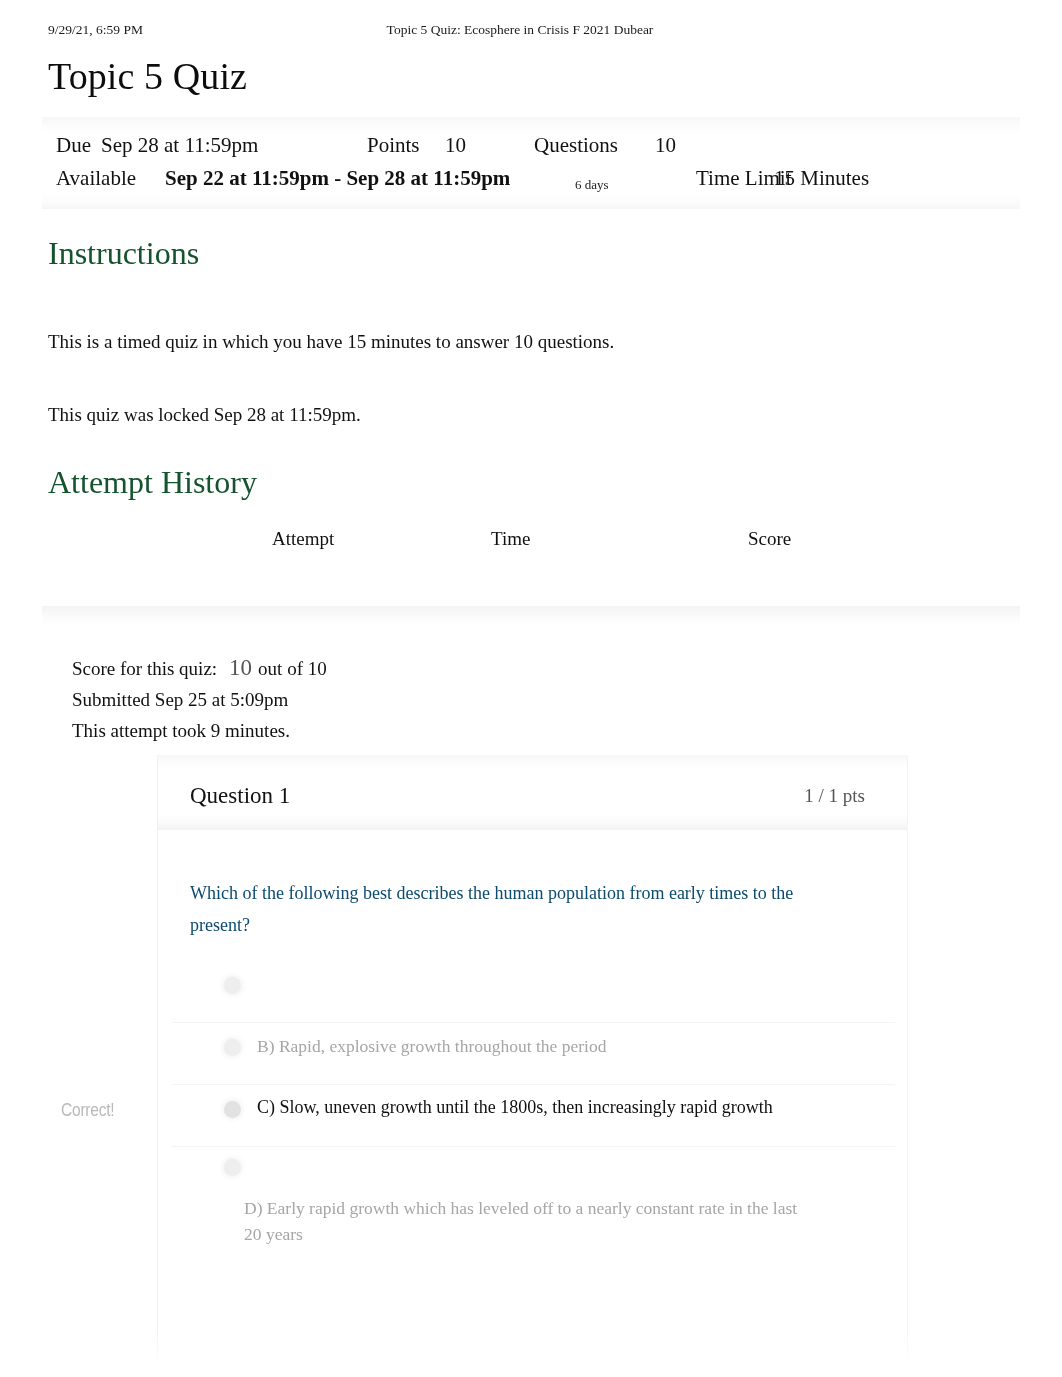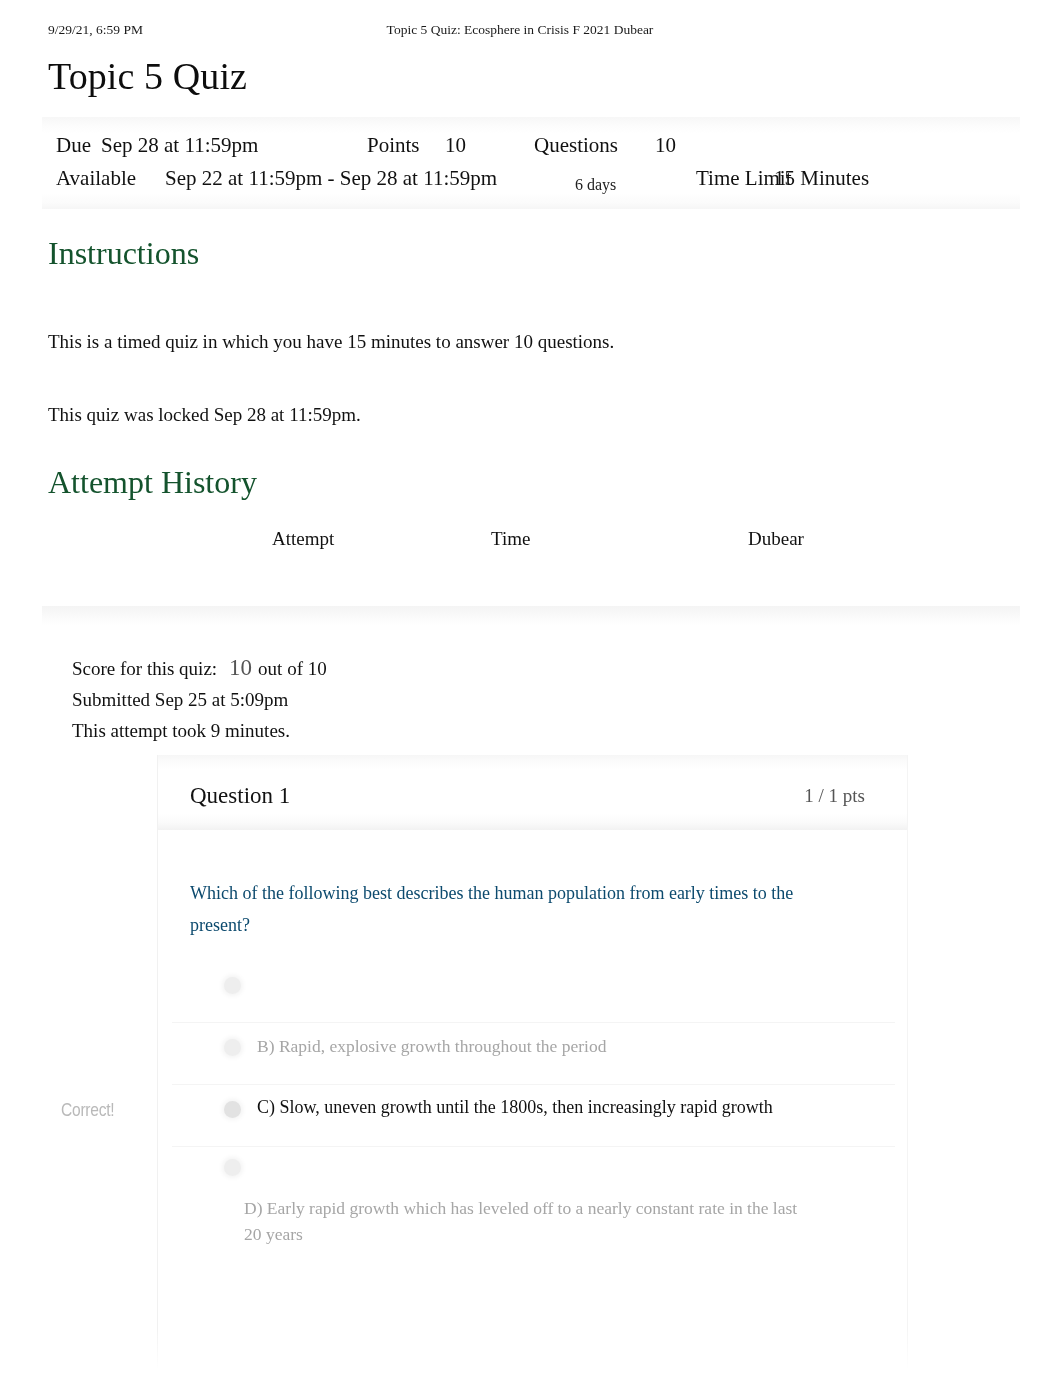--- a/index.html
+++ b/index.html
@@ -79,34 +79,34 @@
     line-height: 26px;
     white-space: nowrap;
     color: #111;
   }
   .qh-row.r1 { top: 15px; }
   .qh-row.r2 { top: 48px; }
   .qh-cell { position: absolute; top: 0; white-space: nowrap; }
   .qh-label { color: #111; }
   .qh-value { color: #111; }
   .qh-small {
-    font-size: 16px;
+    font-size: 13px;
     color: #222;
   }
 
   
   .c-due-lbl     { left: 14px; }
   .c-due-val     { left: 59px; }
   .c-points-lbl  { left: 325px; }
   .c-points-val  { left: 403px; }
   .c-ques-lbl    { left: 492px; }
   .c-ques-val    { left: 613px; }
   
   .c-avail-lbl   { left: 14px; }
-  .c-avail-val   { left: 123px; }
+  .c-avail-val   { left: 123px; font-weight: bold; }
   .c-days        { left: 533px; top: 7px; }
   .c-tl-lbl      { left: 654px; }
   .c-tl-val      { left: 732px; text-align: right; }
 
   
   .section-title {
     position: absolute;
     left: 48px;
     font-size: 32px;
     font-weight: normal;
@@ -385,21 +385,21 @@
 <p class="para" id="instr-p1">This is a timed quiz in which you have 15 minutes to answer 10 questions.</p>
 <p class="para" id="instr-p2">This quiz was locked Sep 28 at 11:59pm.</p>
 
 <h2 class="section-title" id="attempt-title">Attempt History</h2>
 
 <div class="attempt-table">
   <div class="at-headrow">
     <span class="at-cell col-kept"></span>
     <span class="at-cell col-attempt">Attempt</span>
     <span class="at-cell col-time">Time</span>
-    <span class="at-cell col-score">Dubear</span>
+    <span class="at-cell col-score">Score</span>
   </div>
   <div class="at-bottomfade"></div>
 </div>
 
 <div class="score-summary">
   <div class="ss-line">
     <span>Score for this quiz:</span><span class="ss-big">10</span><span>out of 10</span>
   </div>
   <div class="ss-line">Submitted Sep 25 at 5:09pm</div>
   <div class="ss-line">This attempt took 9 minutes.</div>

